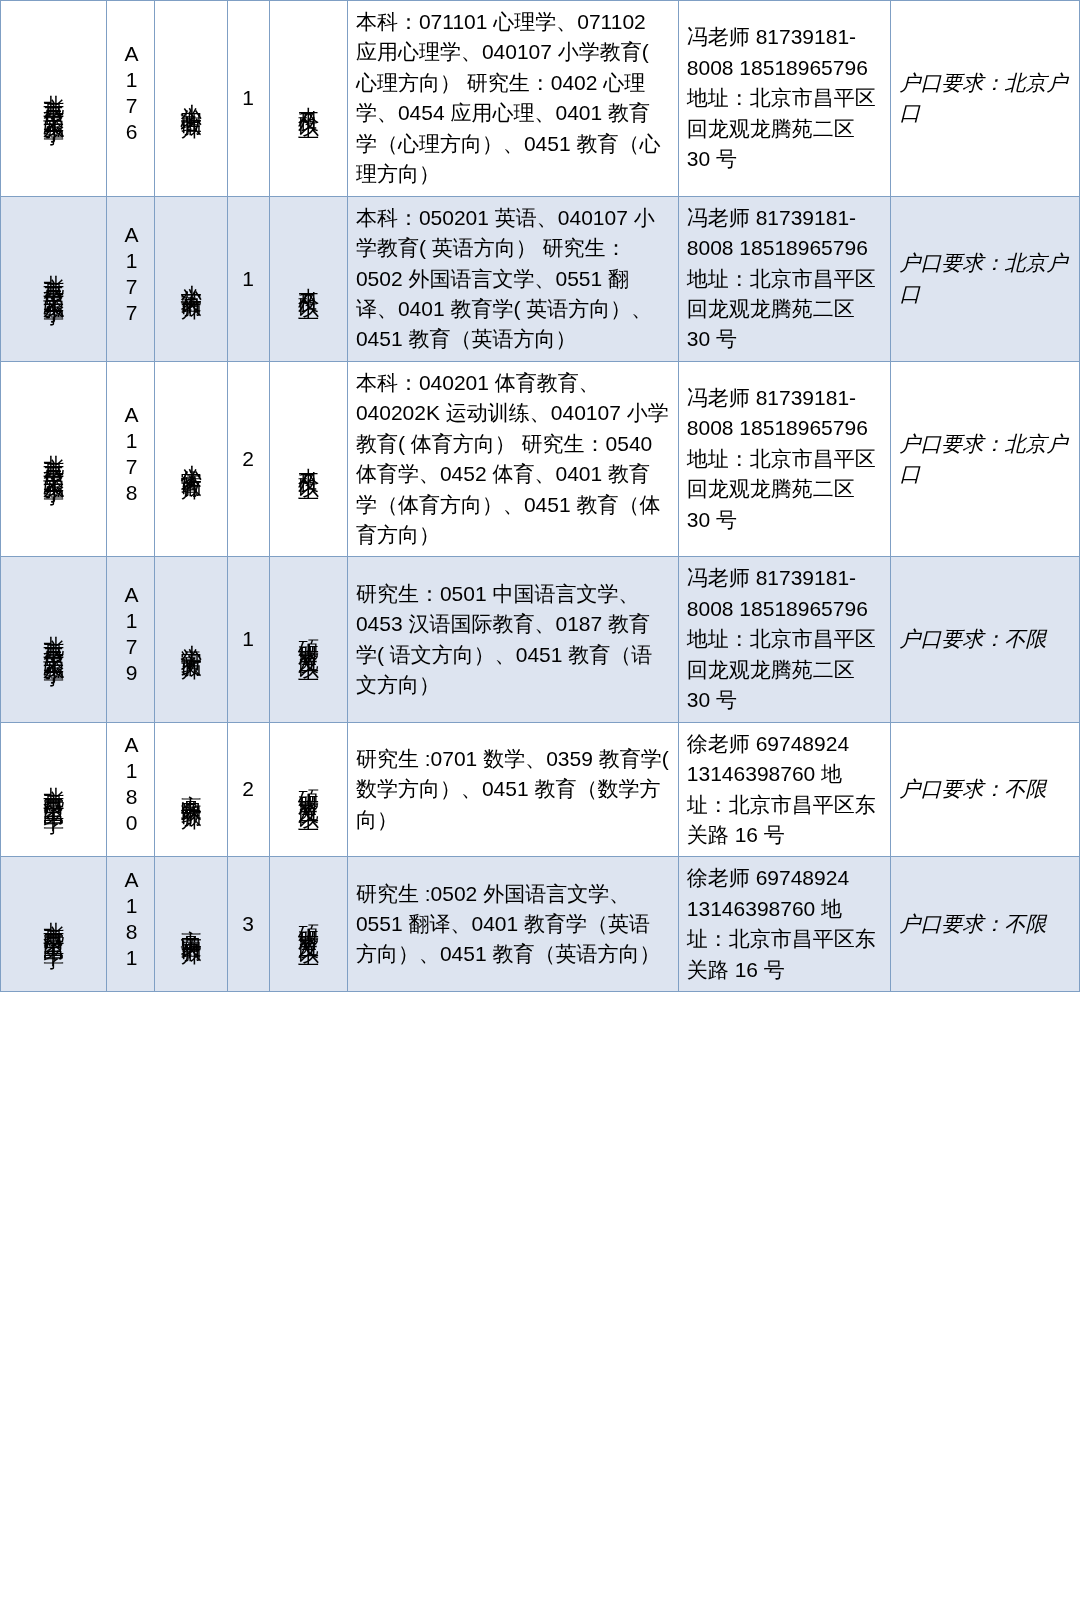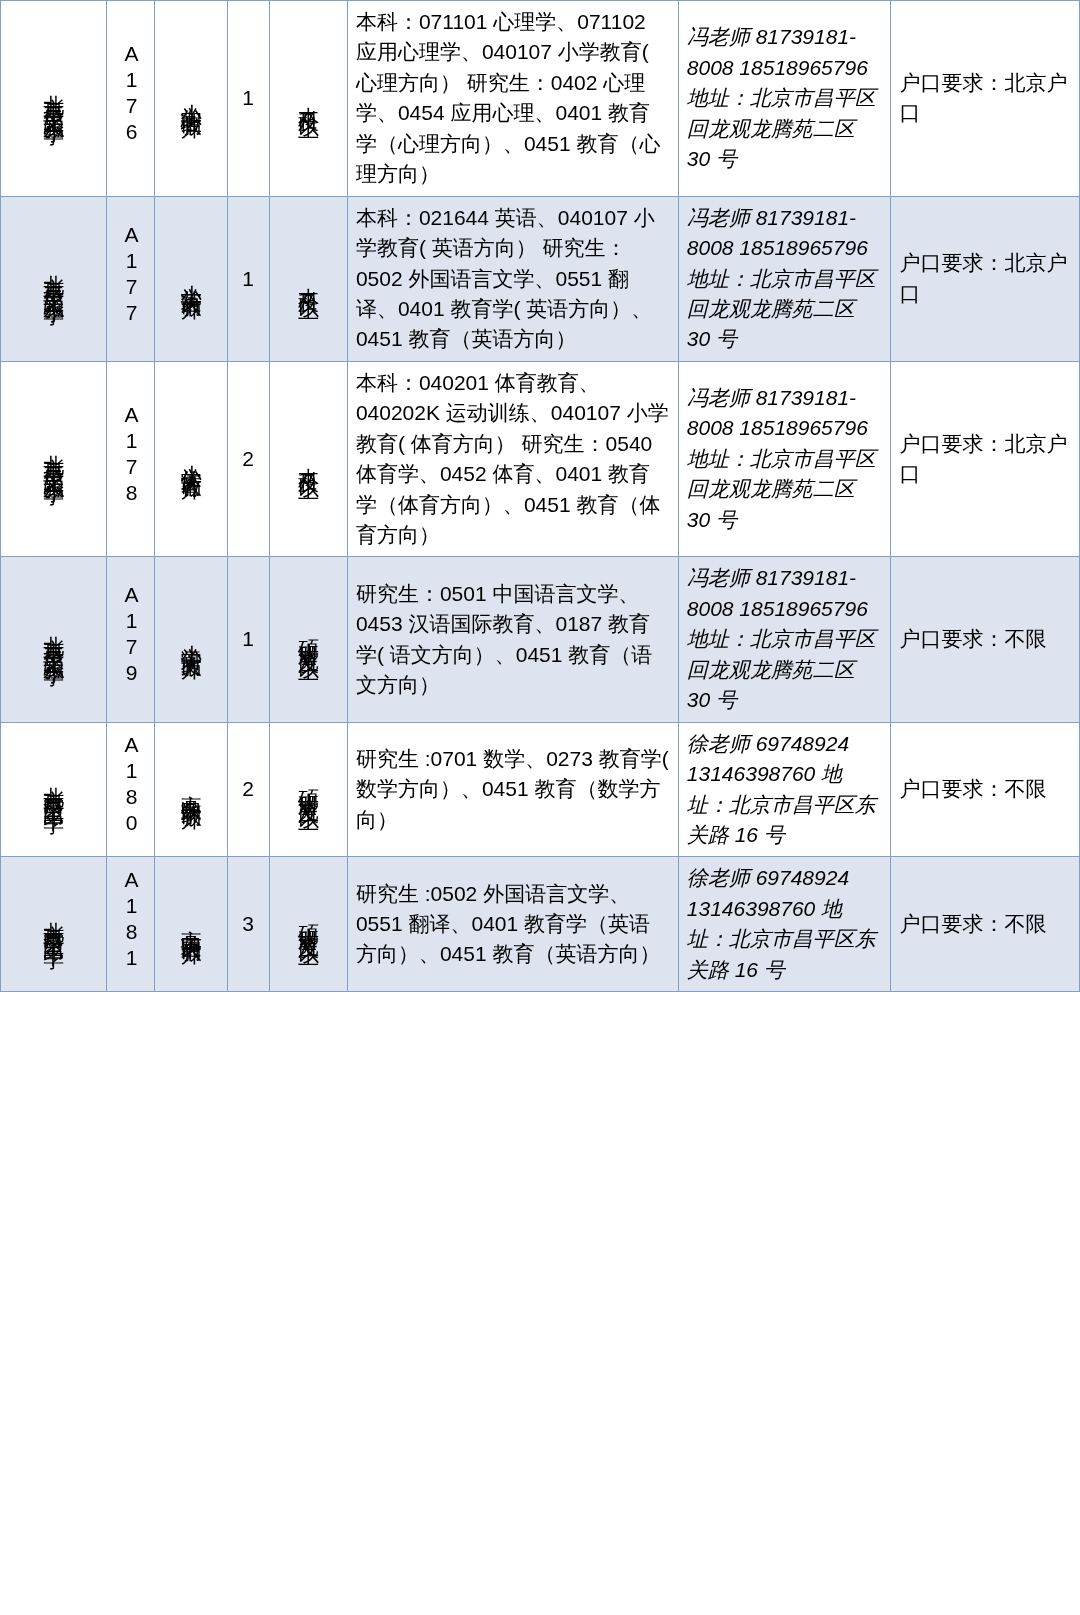--- a/index.html
+++ b/index.html
@@ -53,22 +53,22 @@
   td.vcell .vtext { display: inline-block; }
 
   td.num {
     text-align: center;
     font-size: 22px;
   }
   td.major, td.contact, td.other {
     text-align: left;
     font-size: 21px;
   }
-  td.contact { padding-left: 10px; font-style: italic; }
-  td.other { padding-left: 12px; }
+  td.contact { padding-left: 10px; }
+  td.other { padding-left: 12px; font-style: italic; }
 
   .row-alt td { background: #dde4f0; }
   .row-plain td { background: #ffffff; }
 </style>
 </head>
 <body>
 
 <table class="recruit-table">
   <colgroup>
     <col class="c-org">
@@ -92,21 +92,21 @@
       <td class="contact">冯老师 81739181-8008 18518965796 地址：北京市昌平区回龙观龙腾苑二区 30 号</td>
       <td class="other">户口要求：北京户口</td>
     </tr>
 
     <tr class="row-alt">
       <td class="vcell"><span class="vtext">北京市昌平第二实验小学</span></td>
       <td class="vcell"><span class="vtext">A177</span></td>
       <td class="vcell"><span class="vtext">小学英语教师</span></td>
       <td class="num">1</td>
       <td class="vcell"><span class="vtext">本科及以上</span></td>
-      <td class="major">本科：021644 英语、040107 小学教育( 英语方向） 研究生：0502 外国语言文学、0551 翻译、0401 教育学( 英语方向）、0451 教育（英语方向）</td>
+      <td class="major">本科：050201 英语、040107 小学教育( 英语方向） 研究生：0502 外国语言文学、0551 翻译、0401 教育学( 英语方向）、0451 教育（英语方向）</td>
       <td class="contact">冯老师 81739181-8008 18518965796 地址：北京市昌平区回龙观龙腾苑二区 30 号</td>
       <td class="other">户口要求：北京户口</td>
     </tr>
 
     <tr class="row-plain">
       <td class="vcell"><span class="vtext">北京市昌平第二实验小学</span></td>
       <td class="vcell"><span class="vtext">A178</span></td>
       <td class="vcell"><span class="vtext">小学体育教师</span></td>
       <td class="num">2</td>
       <td class="vcell"><span class="vtext">本科及以上</span></td>
@@ -125,21 +125,21 @@
       <td class="contact">冯老师 81739181-8008 18518965796 地址：北京市昌平区回龙观龙腾苑二区 30 号</td>
       <td class="other">户口要求：不限</td>
     </tr>
 
     <tr class="row-plain">
       <td class="vcell"><span class="vtext">北京市昌平区第一中学</span></td>
       <td class="vcell"><span class="vtext">A180</span></td>
       <td class="vcell"><span class="vtext">高中数学教师</span></td>
       <td class="num">2</td>
       <td class="vcell"><span class="vtext">硕士研究生及以上</span></td>
-      <td class="major">研究生 :0701 数学、0273 教育学( 数学方向）、0451 教育（数学方向）</td>
+      <td class="major">研究生 :0701 数学、0359 教育学( 数学方向）、0451 教育（数学方向）</td>
       <td class="contact">徐老师 69748924 13146398760 地址：北京市昌平区东关路 16 号</td>
       <td class="other">户口要求：不限</td>
     </tr>
 
     <tr class="row-alt">
       <td class="vcell"><span class="vtext">北京市昌平区第一中学</span></td>
       <td class="vcell"><span class="vtext">A181</span></td>
       <td class="vcell"><span class="vtext">高中英语教师</span></td>
       <td class="num">3</td>
       <td class="vcell"><span class="vtext">硕士研究生及以上</span></td>

